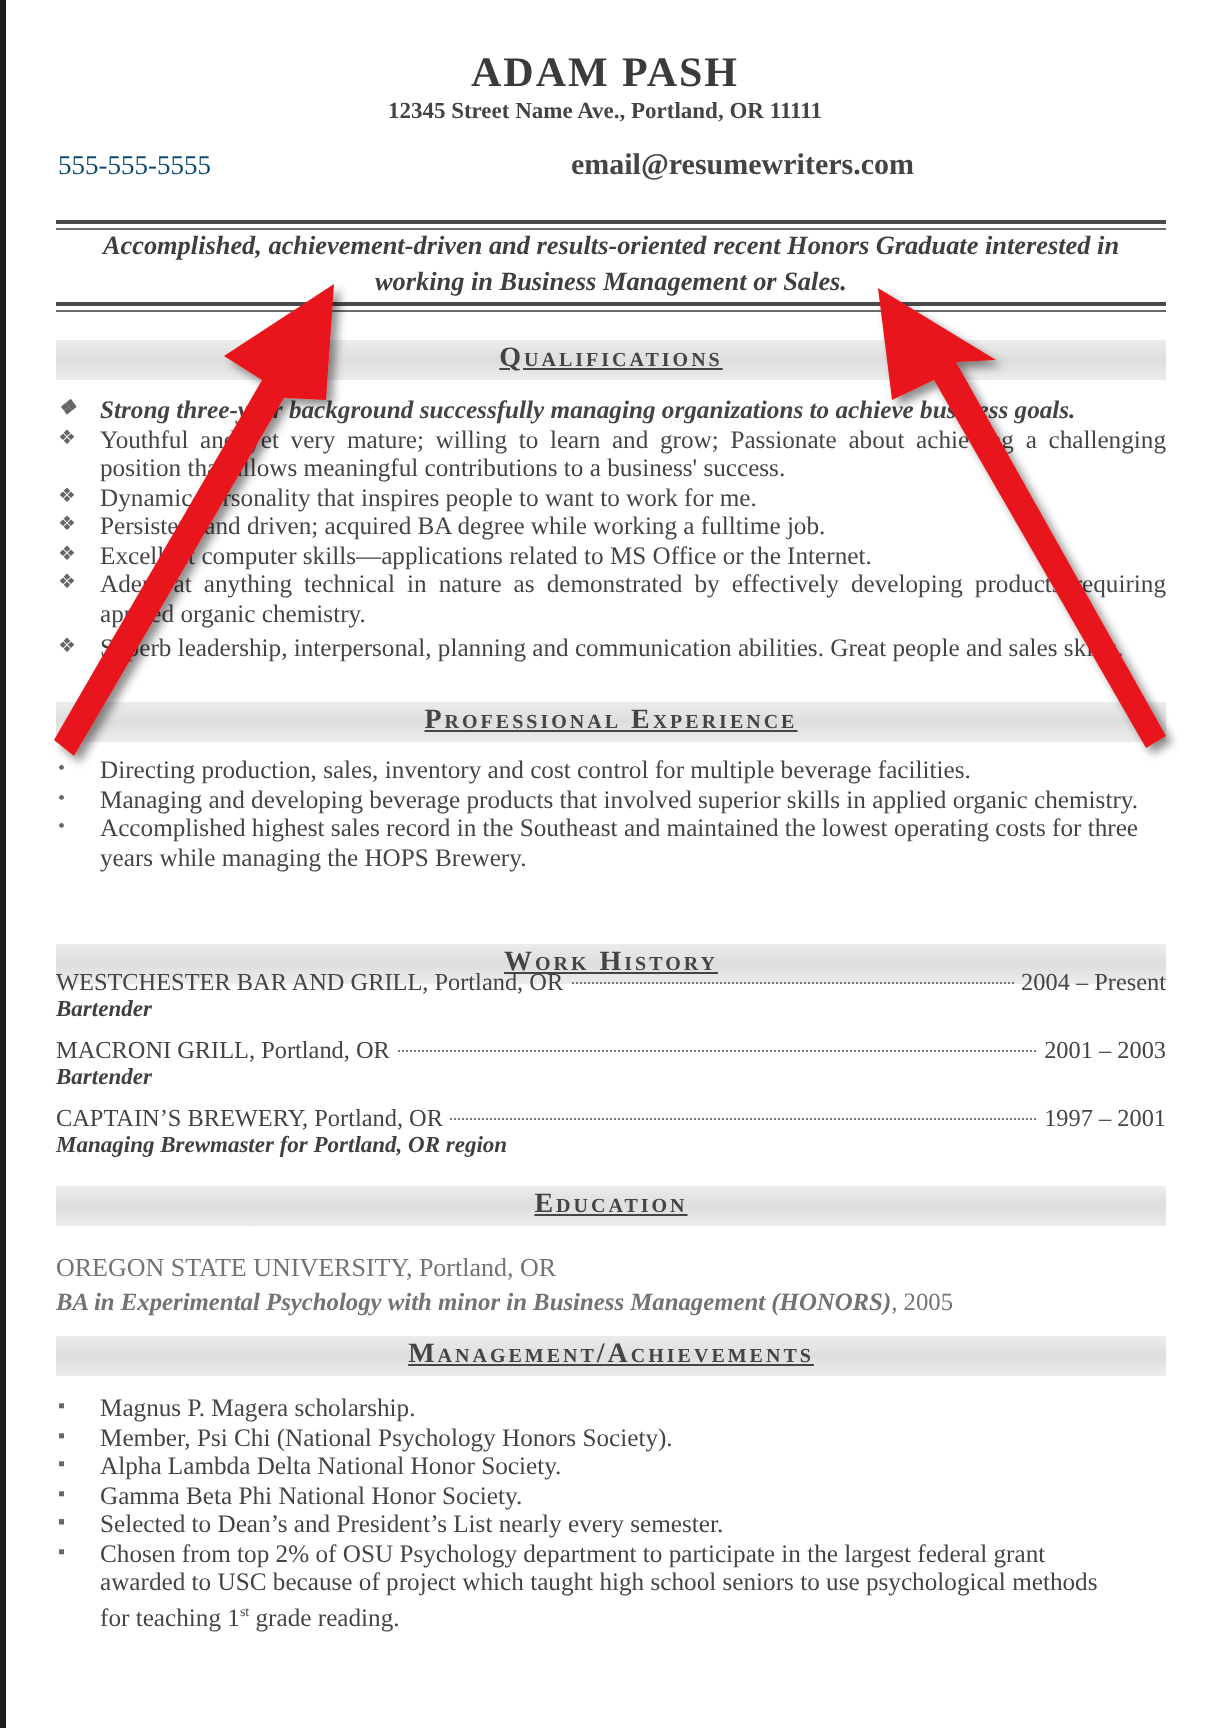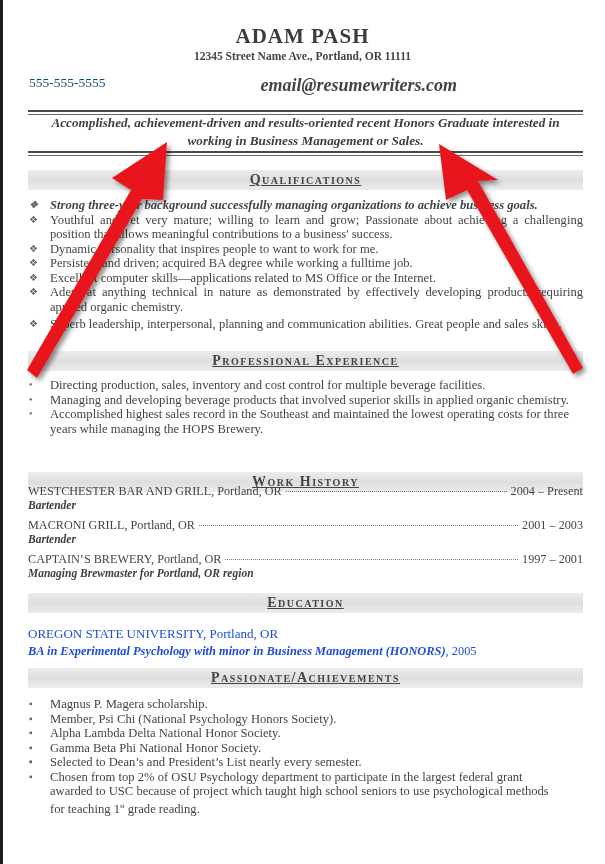--- a/index.html
+++ b/index.html
@@ -14,21 +14,21 @@
 
   .name {
     position: absolute; left: 0; width: 605px; top: 24px; text-align: center;
     font-weight: bold; font-size: 21px; letter-spacing: 1px; color: #3b3b3b;
   }
   .address {
     position: absolute; left: 0; width: 605px; top: 50px; text-align: center;
     font-weight: bold; font-size: 11.5px; color: #444;
   }
   .phone { position: absolute; left: 29px; top: 75px; font-size: 13.5px; color: #0c4a6e; }
-  .email { position: absolute; right: 24px; top: 75px; font-size: 18px; font-weight: bold; color: #444; font-style: italic; }
+  .email { position: absolute; right: 24px; top: 75px; font-size: 15px; font-weight: bold; color: #444; }
 
   .dbl-rule { position: absolute; left: 28px; width: 555px; height: 5px;
     border-top: 2px solid #4a4a4a; border-bottom: 1px solid #6a6a6a; box-sizing: border-box; }
 
   .objective {
     position: absolute; left: 28px; width: 555px; top: 114px; text-align: center;
     font-style: italic; font-weight: bold; font-size: 13.2px; line-height: 18px; color: #3f3f3f;
   }
 
   .sec-bar {
@@ -46,21 +46,21 @@
   ul.list li .bullet { position: absolute; left: 1px; top: 0; font-size: 10px; color: #666; }
   ul.list li.emph { font-style: italic; font-weight: bold; }
 
   .work { position: absolute; left: 28px; width: 555px; }
   .work-row { display: flex; align-items: baseline; font-size: 12.2px; color: #444; }
   .work-row .co { white-space: nowrap; }
   .work-row .dots { flex: 1; border-bottom: 1px dotted #777; margin: 0 4px; transform: translateY(-3px); }
   .work-row .dates { white-space: nowrap; }
   .work-role { font-style: italic; font-weight: bold; font-size: 11.5px; color: #3f3f3f; margin-bottom: 7px; }
 
-  .edu { position: absolute; left: 28px; width: 555px; top: 625px; font-size: 13px; color: #1d4ed8; line-height: 17px; }
+  .edu { position: absolute; left: 28px; width: 555px; top: 625px; font-size: 13px; color: #737373; line-height: 17px; }
   .edu .degree { font-style: italic; font-weight: bold; font-size: 12.4px; text-align: right; }
   .edu .year { font-size: 12.4px; }
 
   sup { font-size: 7px; }
 
   svg.arrows { position: absolute; left: 0; top: 0; pointer-events: none; }
 </style>
 </head>
 <body>
 
@@ -131,21 +131,21 @@
 
   <div class="sec-bar" style="top:593px">
     <span class="sec-title">Education</span>
   </div>
   <div class="edu">
     <div>OREGON STATE UNIVERSITY, Portland, OR</div>
     <div><span class="degree">BA in Experimental Psychology with minor in Business Management (HONORS)</span><span class="year">, 2005</span></div>
   </div>
 
   <div class="sec-bar" style="top:668px">
-    <span class="sec-title">Passionate/Achievements</span>
+    <span class="sec-title">Management/Achievements</span>
   </div>
   <ul class="list" style="top:697px">
     <li><span class="bullet">▪</span><span>Magnus P. Magera scholarship.</span></li>
     <li><span class="bullet">▪</span><span>Member, Psi Chi (National Psychology Honors Society).</span></li>
     <li><span class="bullet">▪</span><span>Alpha Lambda Delta National Honor Society.</span></li>
     <li><span class="bullet">▪</span><span>Gamma Beta Phi National Honor Society.</span></li>
     <li><span class="bullet">▪</span></li>
     <li><span class="bullet">▪</span><span>Selected to Dean’s and President’s List nearly every semester.</span></li>
     <li style="text-align:left; padding-right:20px"><span class="bullet">▪</span><span>Chosen from top 2% of OSU Psychology department to participate in the largest federal grant awarded to USC because of project which taught high school seniors to use psychological methods for teaching 1</span><sup>st</sup><span> grade reading.</span></li>
   </ul>

